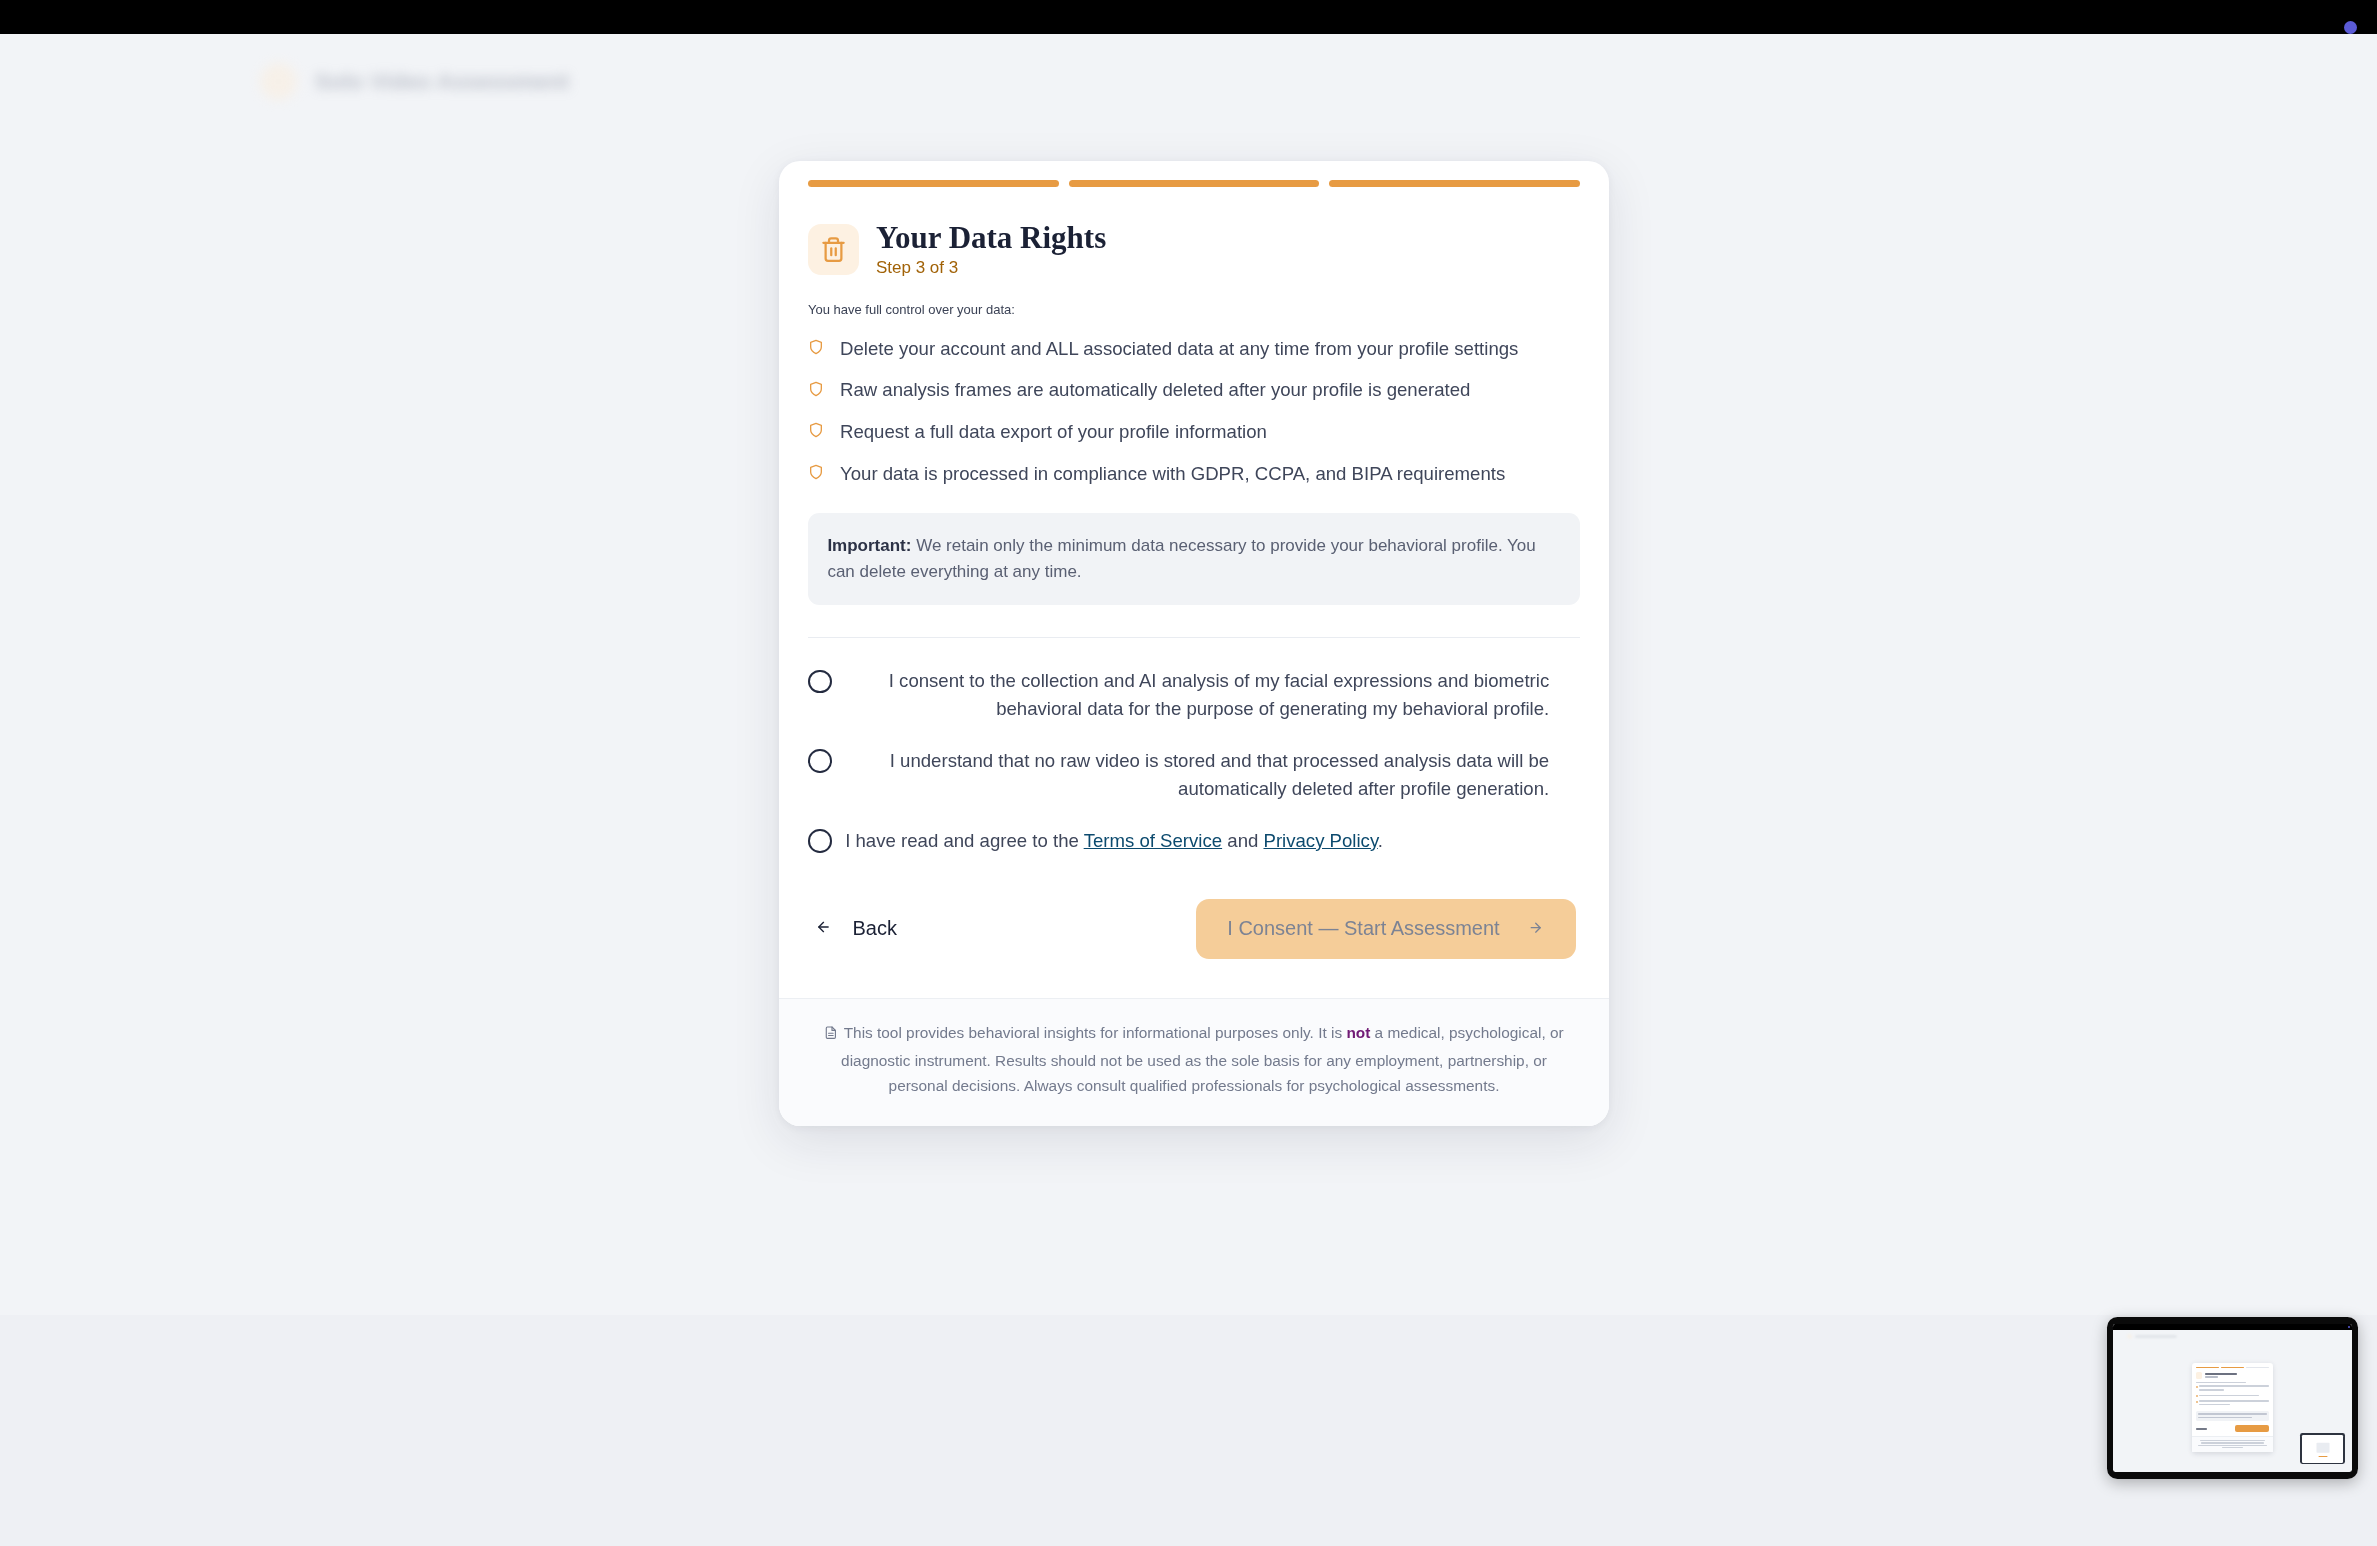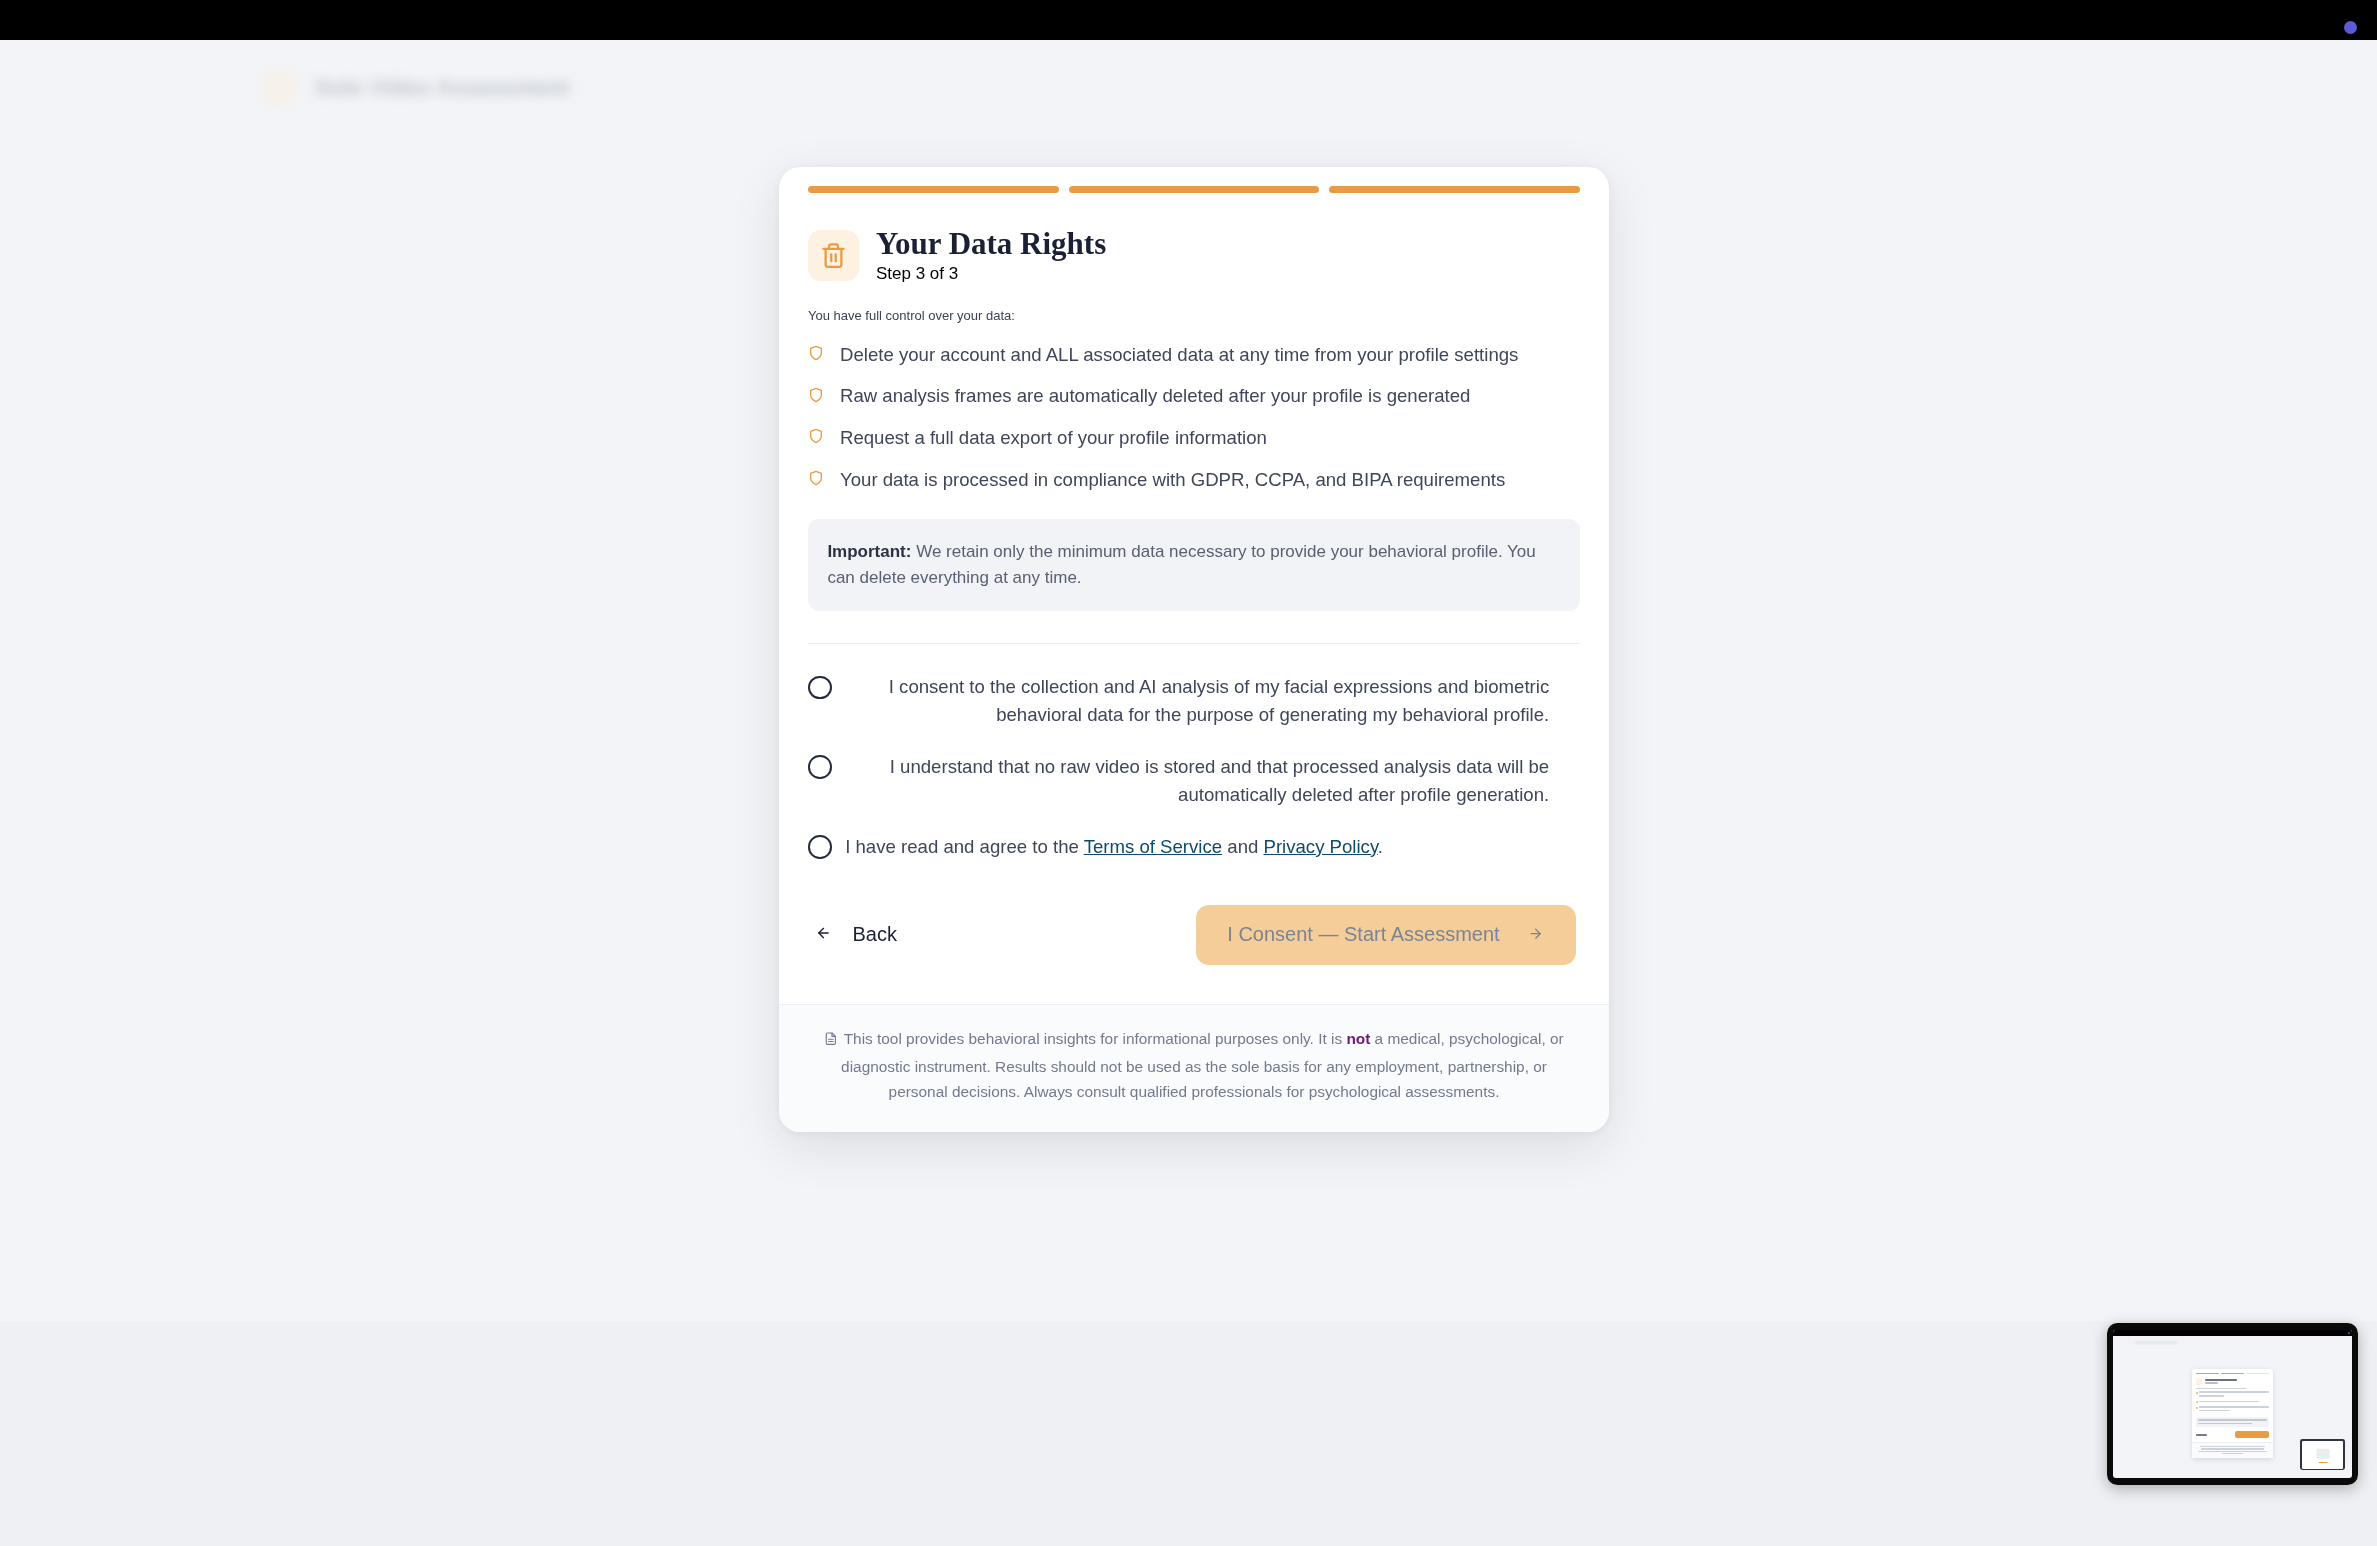--- a/index.html
+++ b/index.html
@@ -26,21 +26,21 @@
     right: 20px;
     width: 13px;
     height: 13px;
     border-radius: 50%;
     background: #5b5bd6;
   }
 
   
   .page {
     position: absolute;
-    top: 40px; left: 0;
+    top: 34px; left: 0;
     width: 2377px;
     height: 1281px;
     background: #f2f4f7;
   }
 
   
   .bg-header {
     position: absolute;
     top: 29px;
     left: 260px;
@@ -110,21 +110,21 @@
   .head-text { display: flex; flex-direction: column; gap: 3.2px; }
   .head-title {
     font-family: "Liberation Serif", serif;
     font-size: 31px;
     font-weight: 700;
     color: #1b2135;
     line-height: 1.1;
   }
   .head-step {
     font-size: 17px;
-    color: #000000;
+    color: #a16207;
   }
 
   
   .intro {
     margin-top: 23.5px;
     font-size: 13px;
     color: #3b4255;
   }
 
   

